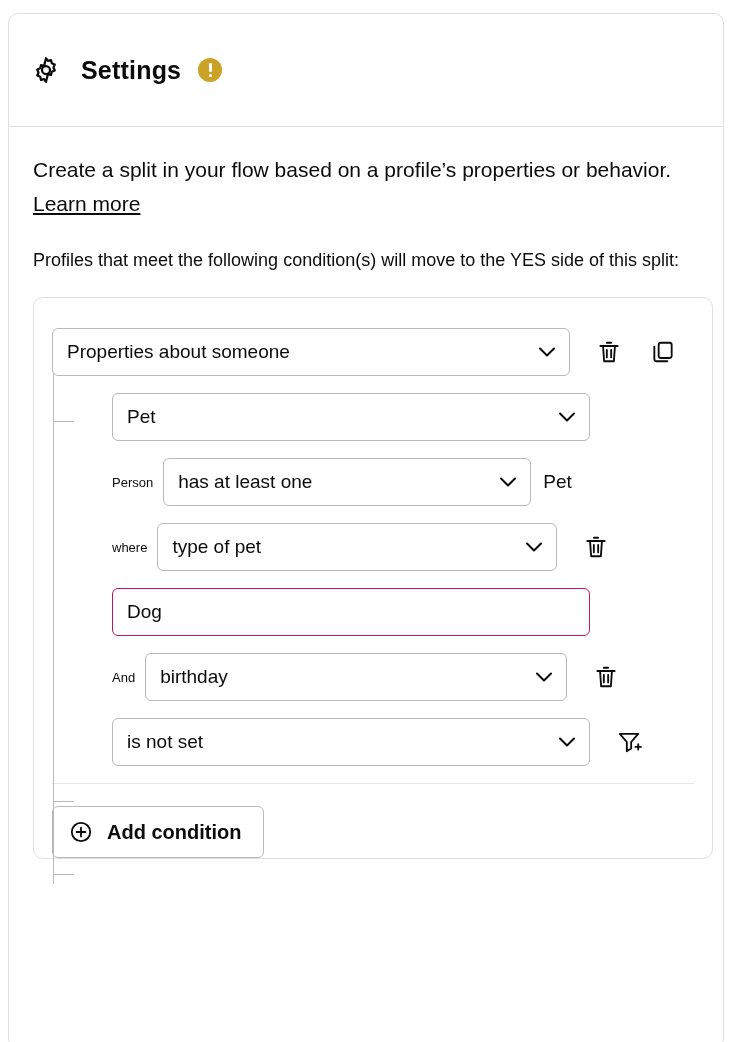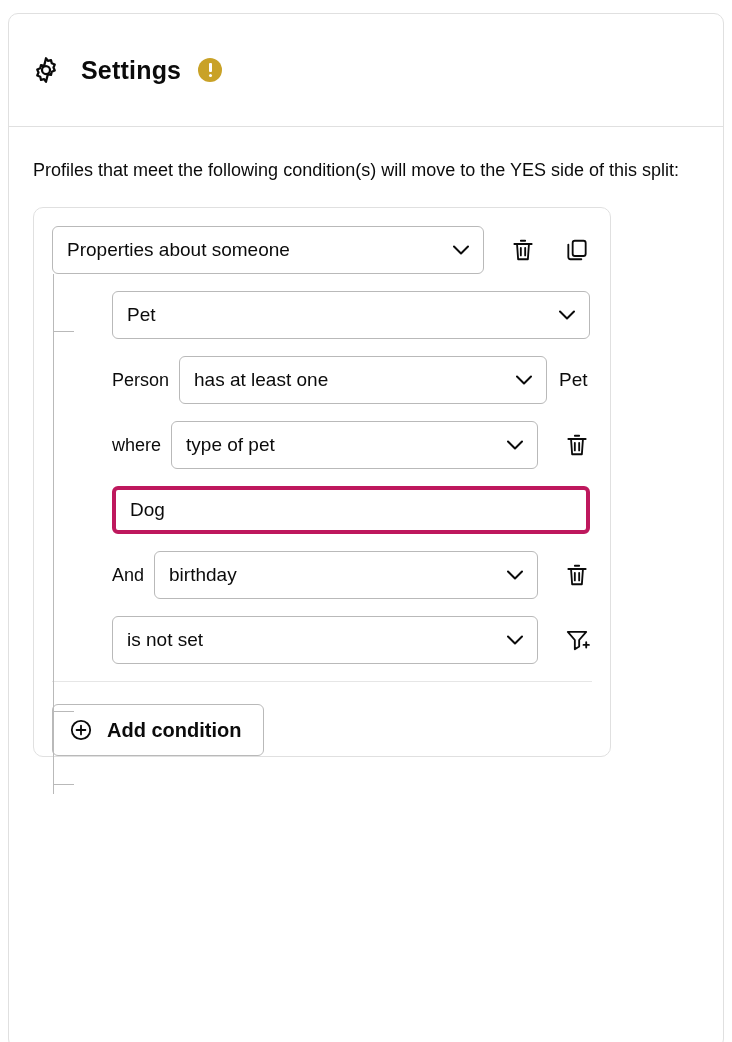--- a/index.html
+++ b/index.html
@@ -100,23 +100,23 @@
     line-height: 34px;
     color: #0b0b0b;
     margin: 0 0 20px 0;
     max-width: 680px;
   }
 
   
   .cond-card {
     border: 1px solid #e0e0e0;
     border-radius: 10px;
-    padding: 18px 18px 0 18px;
-    box-sizing: border-box;
-    width: 578px;
+    padding: 30px 18px 0 18px;
+    box-sizing: border-box;
+    width: 680px;
     position: relative;
   }
 
   .row {
     display: flex;
     align-items: center;
     margin-bottom: 17px;
     position: relative;
   }
 
@@ -141,41 +141,41 @@
     position: absolute;
     right: 14px;
     top: 50%;
     width: 16px;
     height: 10px;
     margin-top: -5px;
     pointer-events: none;
   }
   .txt {
     height: 48px;
-    border: 4px solid #be185d;
+    border: 1px solid #be185d;
     border-radius: 6px;
     background: #ffffff;
     display: flex;
     align-items: center;
     padding: 0 14px;
     box-sizing: border-box;
     font-size: 19px;
     color: #0b0b0b;
   }
 
   .w-top    { width: 518px; }
   .w-indent { width: 478px; }
   .w-person { width: 368px; }
   .w-where  { width: 400px; }
   .w-and    { width: 422px; }
 
   .indent   { margin-left: 60px; }
 
   .lbl {
-    font-size: 18px;
+    font-size: 13px;
     color: #0b0b0b;
     margin-right: 10px;
     white-space: nowrap;
   }
   .lbl-after {
     font-size: 19px;
     color: #0b0b0b;
     margin-left: 12px;
     white-space: nowrap;
   }
@@ -246,20 +246,21 @@
         <circle cx="12" cy="12" r="3.2"></circle>
         <path d="M12 2.6l1.5 2.1 2.5-.6.6 2.5 2.4 1-1 2.4 1 2.4-2.4 1-.6 2.5-2.5-.6L12 21.4l-1.5-2.1-2.5.6-.6-2.5-2.4-1 1-2.4-1-2.4 2.4-1 .6-2.5 2.5.6z"></path>
       </svg>
     </span>
     <span class="panel-title">Settings</span>
     <span class="warn-badge"></span>
   </div>
 
   <div class="panel-body">
 
+    <p class="intro"><span>Create a split in your flow based on a profile’s properties or behavior. </span><a href="#">Learn more</a></p>
 
     <p class="intro-2">Profiles that meet the following condition(s) will move to the YES side of this split:</p>
 
     <div class="cond-card">
 
       <div class="tree-v"></div>
       <div class="tree-h" style="top:123px"></div>
       <div class="tree-h" style="top:503px"></div>
       <div class="tree-h" style="top:576px"></div>
 

